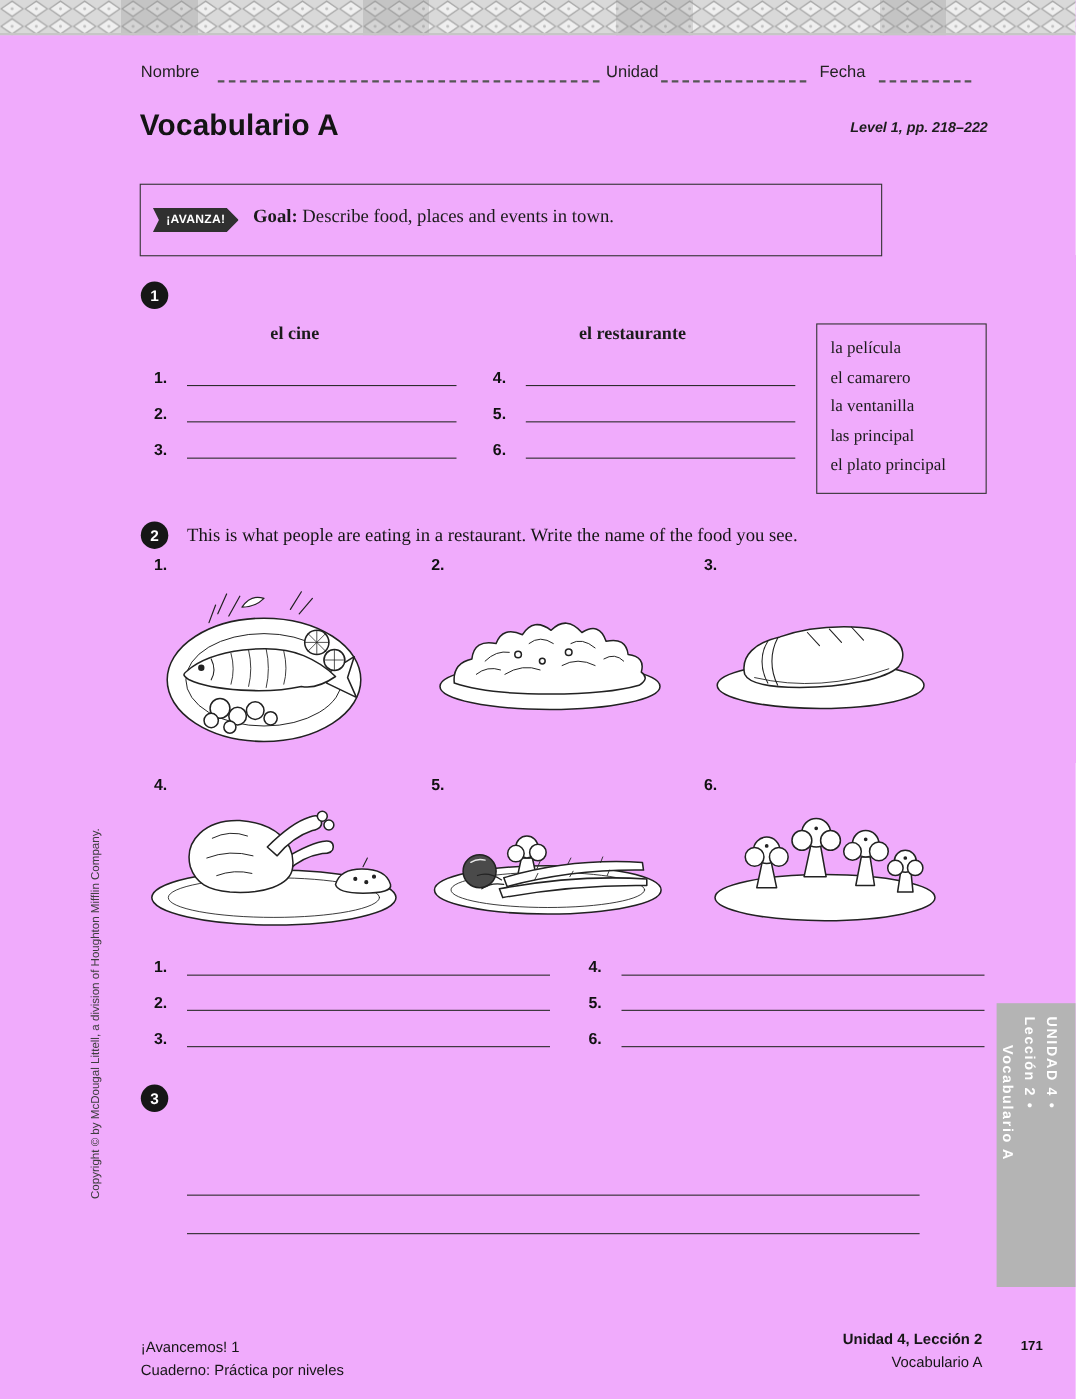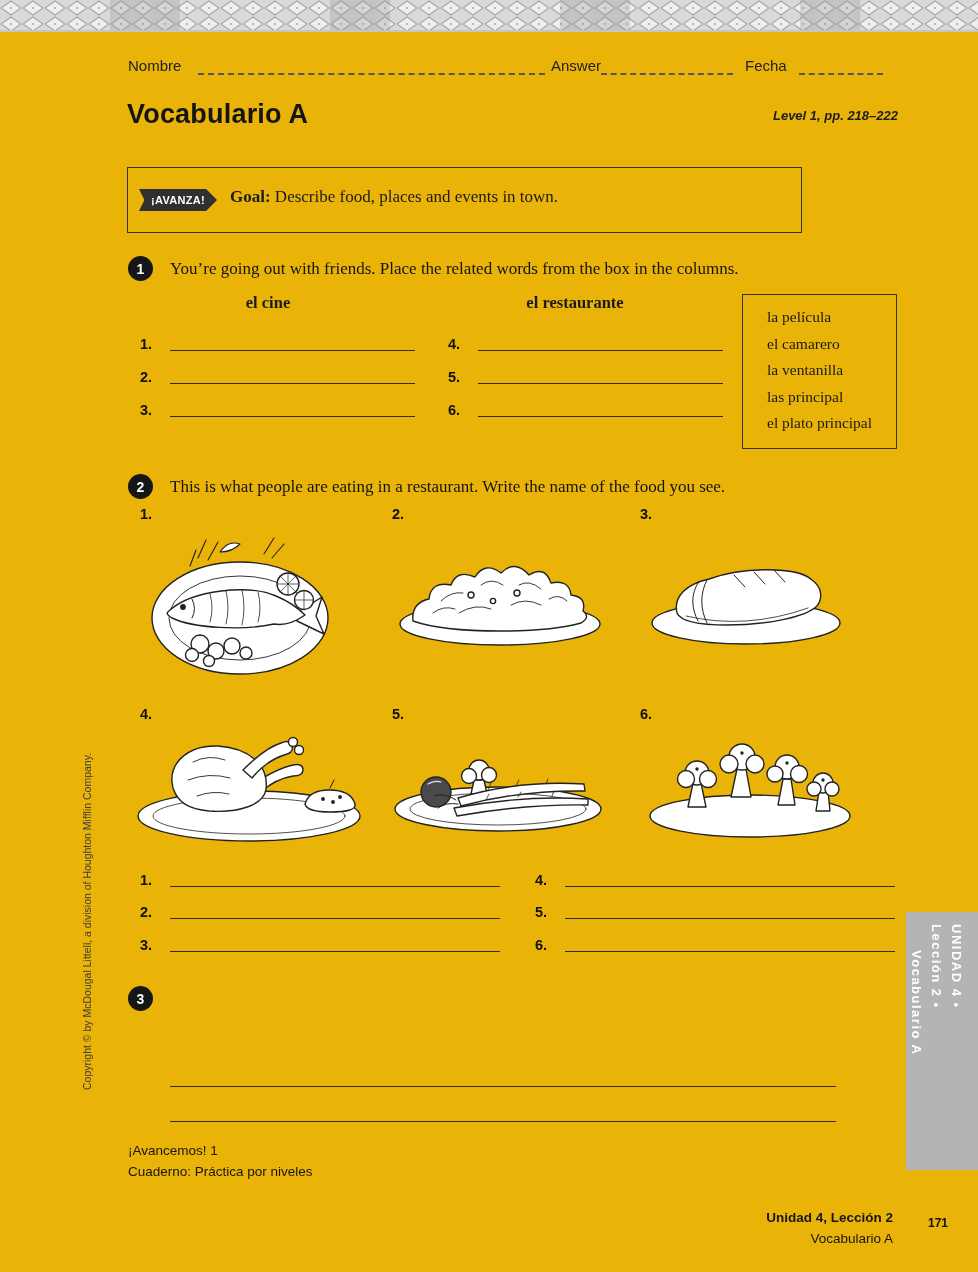--- a/index.html
+++ b/index.html
@@ -1,17 +1,17 @@
 <!DOCTYPE html>
 <html><head>
 <meta charset="utf-8">
 <title>Vocabulario A</title>
 <style>
   html,body{margin:0;padding:0;background:#ffffff;}
-  .page{position:relative;width:978px;height:1272px;background:#eab308;
+  .page{position:relative;width:978px;height:1272px;background:#f0abfc;
         font-family:"Liberation Serif",serif;color:#1b1b1b;overflow:hidden;margin:0 auto;}
   .band{position:absolute;left:0;top:0;}
   .hlabel{position:absolute;font-family:"Liberation Sans",sans-serif;font-size:15px;color:#222;}
   .dashline{position:absolute;height:17px;border-bottom:2px dashed #555;}
   .title{position:absolute;left:127px;top:99px;margin:0;font-family:"Liberation Sans",sans-serif;
          font-size:27px;font-weight:bold;letter-spacing:.2px;color:#141414;}
   .level{position:absolute;left:660px;top:108px;width:238px;text-align:right;
          font-family:"Liberation Sans",sans-serif;font-style:italic;font-weight:bold;font-size:13px;color:#1d1d1d;}
   .goalbox{position:absolute;left:127px;top:167px;width:673px;height:64px;border:1.3px solid #333;}
   .badge{position:absolute;left:11px;top:21px;width:78px;height:22px;background:#303030;color:#fff;
@@ -20,31 +20,31 @@
          clip-path:polygon(0 0,86% 0,100% 50%,86% 100%,0 100%,7% 50%);}
   .goaltext{position:absolute;left:102px;top:19px;font-size:17px;}
   .qcircle{position:absolute;width:25px;height:25px;border-radius:50%;background:#161616;color:#fff;
            font-family:"Liberation Sans",sans-serif;font-weight:bold;font-size:14px;
            display:flex;align-items:center;justify-content:center;}
   .instr{position:absolute;font-size:17px;color:#151515;}
   .colhead{position:absolute;top:293px;font-weight:bold;font-size:16.5px;text-align:center;}
   .bnum{position:absolute;font-family:"Liberation Sans",sans-serif;font-weight:bold;font-size:14.5px;color:#111;}
   .line{position:absolute;height:0;border-bottom:1.3px solid #2c2c2c;}
   .wordbox{position:absolute;left:742px;top:294px;width:155px;height:155px;border:1.3px solid #333;
-           padding:9px 6px 0 24px;font-size:15.5px;line-height:26.5px;box-sizing:border-box;}
+           padding:9px 6px 0 12px;font-size:15.5px;line-height:26.5px;box-sizing:border-box;}
   .pic{position:absolute;}
   .pic svg{display:block;width:100%;height:100%;}
   .copyright{position:absolute;left:81px;top:1090px;transform:rotate(-90deg);transform-origin:0 0;
              white-space:nowrap;font-family:"Liberation Sans",sans-serif;font-size:10.5px;color:#3d3d3d;}
   .tab{position:absolute;left:906px;top:912px;width:72px;height:258px;background:#b4b4b4;}
   .tabinner{writing-mode:vertical-rl;height:100%;box-sizing:border-box;padding:12px 6px 0 0;
             color:#ffffff;font-family:"Liberation Sans",sans-serif;font-weight:bold;font-size:13px;letter-spacing:1.5px;}
   .tabinner div{line-height:20px;}
   .tabinner .t3{padding-top:26px;}
-  .footleft{position:absolute;left:128px;top:1140px;font-family:"Liberation Sans",sans-serif;
+  .footleft{position:absolute;left:128px;top:1214px;font-family:"Liberation Sans",sans-serif;
             font-size:13.5px;line-height:21px;color:#161616;}
   .footright{position:absolute;right:85px;top:1207px;text-align:right;
              font-family:"Liberation Sans",sans-serif;font-size:13.5px;line-height:21px;color:#161616;}
   .footright .b1{font-weight:bold;}
   .pagenum{position:absolute;right:30px;top:1216px;font-family:"Liberation Sans",sans-serif;
            font-weight:bold;font-size:12px;color:#111;}
 </style>
 </head>
 <body>
 
@@ -61,35 +61,34 @@
     <rect x="0" y="0" width="978" height="32" fill="url(#diam)"></rect>
     <rect x="110" y="0" width="70" height="32" fill="#8f8f8f" opacity="0.28"></rect>
     <rect x="330" y="0" width="60" height="32" fill="#8f8f8f" opacity="0.28"></rect>
     <rect x="560" y="0" width="70" height="32" fill="#8f8f8f" opacity="0.28"></rect>
     <rect x="800" y="0" width="60" height="32" fill="#8f8f8f" opacity="0.28"></rect>
     <rect x="0" y="30" width="978" height="2" fill="#c6c6c6"></rect>
   </svg>
 
   <span class="hlabel" style="left:128px;top:57px">Nombre</span>
   <div class="dashline" style="left:198px;top:56px;width:347px"></div>
-  <span class="hlabel" style="left:551px;top:57px">Answer</span>
+  <span class="hlabel" style="left:551px;top:57px">Unidad</span>
   <div class="dashline" style="left:601px;top:56px;width:132px"></div>
   <span class="hlabel" style="left:745px;top:57px">Fecha</span>
   <div class="dashline" style="left:799px;top:56px;width:84px"></div>
 
   <h1 class="title">Vocabulario A</h1>
   <div class="level">Level 1, pp. 218–222</div>
 
   <div class="goalbox">
     <div class="badge">¡AVANZA!</div>
     <div class="goaltext"><b>Goal:</b> <span>Describe food, places and events in town.</span></div>
   </div>
 
   <div class="qcircle" style="left:128px;top:256px">1</div>
-  <div class="instr" style="left:170px;top:259px">You’re going out with friends. Place the related words from the box in the columns.</div>
 
   <div class="colhead" style="left:203px;width:130px">el cine</div>
   <div class="colhead" style="left:495px;width:160px">el restaurante</div>
 
   <span class="bnum" style="left:140px;top:336px">1.</span>
   <div class="line" style="left:170px;top:350px;width:245px"></div>
   <span class="bnum" style="left:140px;top:369px">2.</span>
   <div class="line" style="left:170px;top:383px;width:245px"></div>
   <span class="bnum" style="left:140px;top:402px">3.</span>
   <div class="line" style="left:170px;top:416px;width:245px"></div>

